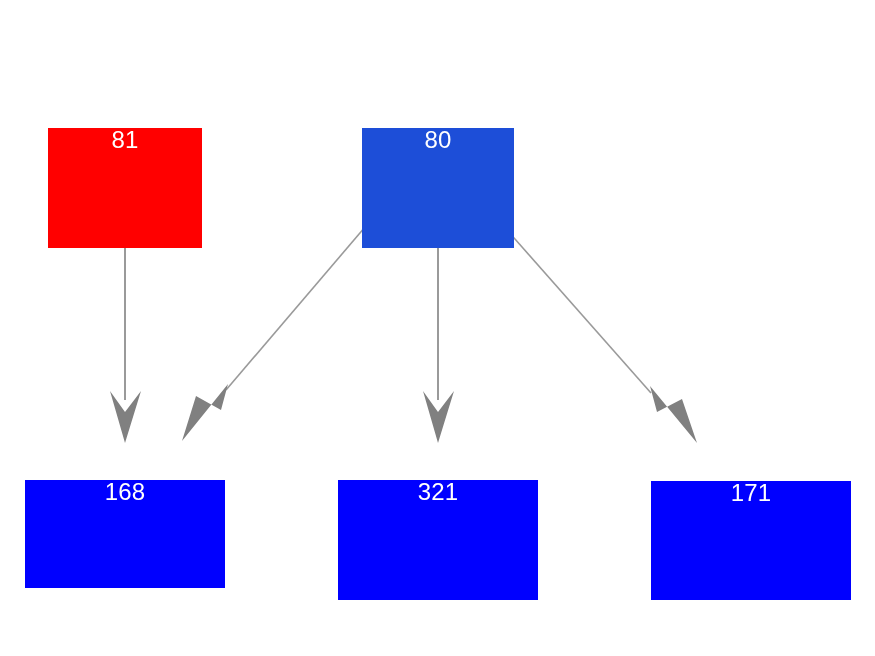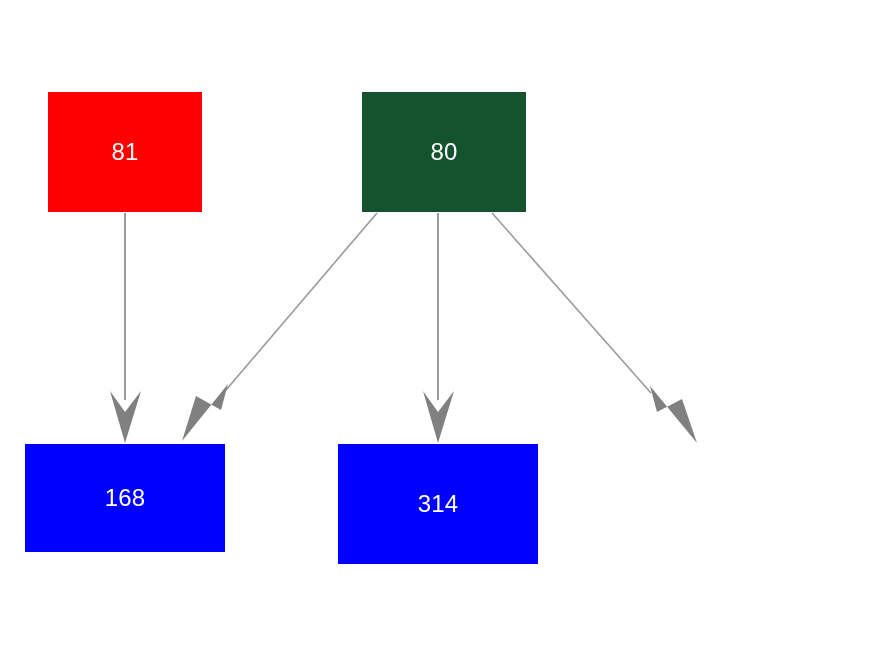--- a/index.html
+++ b/index.html
@@ -22,28 +22,29 @@
     position: absolute;
     left: 0;
     top: 0;
     width: 875px;
     height: 656px;
     pointer-events: none;
   }
   .node {
     position: absolute;
     display: flex;
-    align-items: center;
+    align-items: flex-start;
     justify-content: center;
     box-sizing: border-box;
     color: #ffffff;
     font-size: 24px;
     line-height: 1;
     letter-spacing: 0.2px;
     user-select: none;
+    margin-top: 36px;
   }
   .node-label {
     color: #ffffff;
     font-size: 24px;
     font-family: "Liberation Sans", "DejaVu Sans", sans-serif;
     text-align: center;
   }
 </style>
 </head>
 <body>
@@ -70,26 +71,29 @@
     <g>
       <line x1="492" y1="213" x2="651" y2="393" stroke="#9a9a9a" stroke-width="1.6"></line>
       <polygon fill="#808080" points="650,386 657,412 682,399 697,443"></polygon>
     </g>
   </svg>
 
   <div class="node" style="left:48px; top:92px; width:154px; height:120px; background:#FF0000;">
     <span class="node-label">81</span>
   </div>
 
-  <div class="node" style="left:362px; top:92px; width:164px; height:120px; background:#14532d;">
+  <div class="node" style="left:362px; top:92px; width:152px; height:120px; background:#1d4ed8;">
     <span class="node-label">80</span>
   </div>
 
   <div class="node" style="left:25px; top:444px; width:200px; height:108px; background:#0000FF;">
     <span class="node-label">168</span>
   </div>
 
   <div class="node" style="left:338px; top:444px; width:200px; height:120px; background:#0000FF;">
-    <span class="node-label">314</span>
+    <span class="node-label">321</span>
   </div>
 
+  <div class="node" style="left:651px; top:445px; width:200px; height:119px; background:#0000FF;">
+    <span class="node-label">171</span>
+  </div>
 
 </div>
 
 </body></html>

